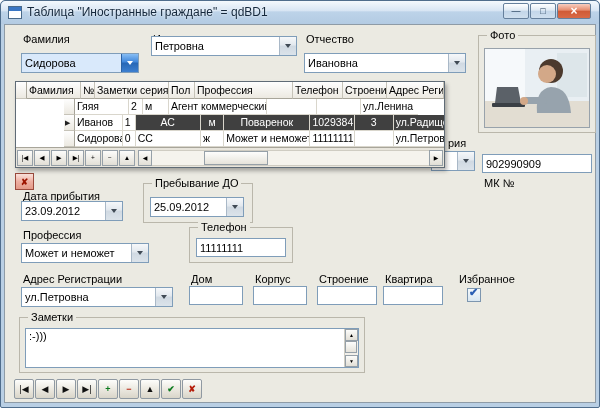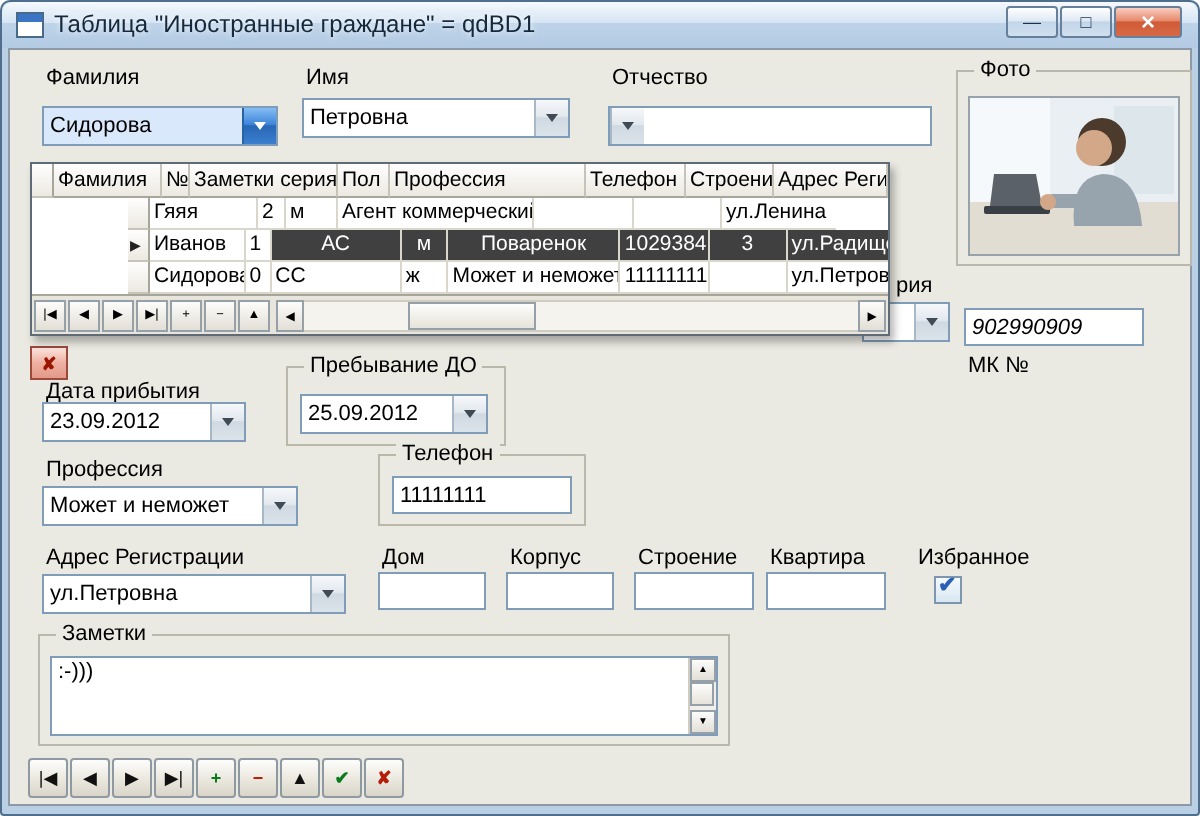--- a/index.html
+++ b/index.html
@@ -97,28 +97,29 @@
 
   <div>
     <div class="lab" style="left:22px;top:32px;">Фамилия</div>
     <div class="combo focus" style="left:20px;top:52px;width:118px;">
       <div class="v">Сидорова</div>
       <div class="db">
           <span class="tri"></span>
         </div>
     </div>
     <div class="lab" style="left:152px;top:32px;">Имя</div>
-    <div class="combo" style="left:150px;top:48px;width:134px;justify-content:space-between;">
+    <div class="combo" style="left:150px;top:35px;width:146px;justify-content:space-between;">
       <div class="v">Петровна</div>
       <div class="db">
           <span class="tri"></span>
         </div>
     </div>
     <div class="lab" style="left:305px;top:32px;">Отчество</div>
     <div class="combo" style="left:303px;top:52px;width:162px;">
+      <div class="v">Ивановна</div>
       <div class="db">
           <span class="tri"></span>
         </div>
     </div>
   </div>
 
   <div class="group" style="left:477px;top:34px;width:118px;height:98px;">
     <span class="glab">Фото</span>
     <div class="photo">
       <svg width="106" height="80" viewBox="0 0 106 80">
@@ -132,21 +133,21 @@
         <circle cx="66" cy="22" r="12" fill="#4c3a2d"></circle>
         <circle cx="62" cy="25" r="9" fill="#d3a888"></circle>
         <path d="M52 64 Q50 40 66 38 Q84 38 86 64 Z" fill="#97a3ad"></path>
         <rect x="38" y="48" width="24" height="7" rx="3.5" fill="#97a3ad"></rect>
         <circle cx="39" cy="52" r="4" fill="#d3a888"></circle>
       </svg>
     </div>
   </div>
 
   <div class="lab" style="left:483px;top:140px;margin-top:36px;">МК №</div>
-  <input class="edit" style="left: 481px; top: 153px; width: 90px; font-style: italic;" value="902990909">
+  <input class="edit" style="left: 481px; top: 153px; width: 110px;" value="902990909">
 
   <div class="lab" style="left:447px;top:136px;">рия</div>
   <div class="combo" style="left:430px;top:150px;width:44px;z-index:5;">
     <div class="v"></div>
     <div class="db">
         <span class="tri"></span>
       </div>
   </div>
 
   <div class="grid">

